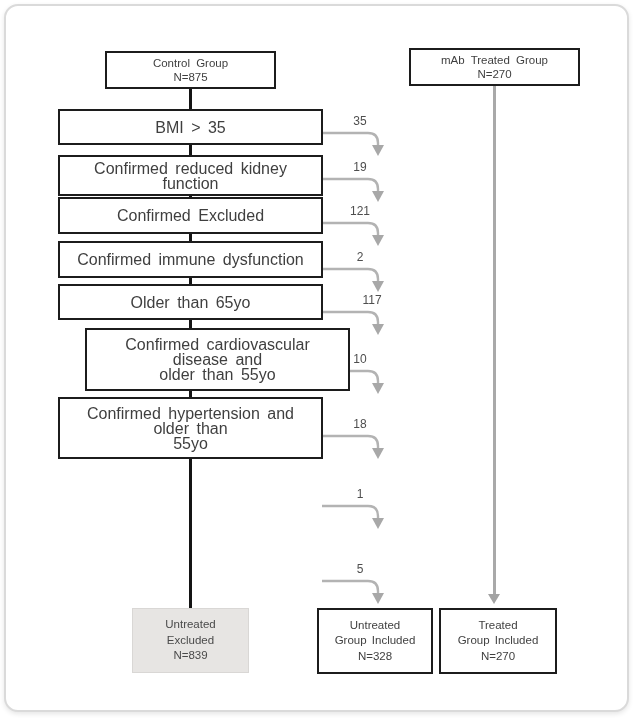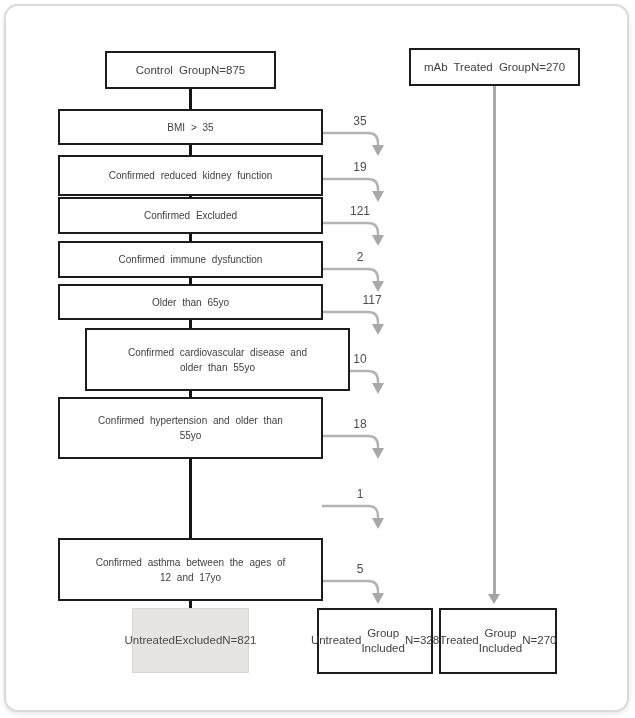--- a/index.html
+++ b/index.html
@@ -19,29 +19,29 @@
   .vline.black{left:183px;top:82px;width:3px;height:521px;background:#141414;}
   .vline.gray{left:487px;top:79px;width:3px;height:509px;background:#a9a9a9;}
   .tri-down{
     position:absolute;left:482px;top:588px;width:0;height:0;z-index:0;
     border-left:6px solid transparent;border-right:6px solid transparent;
     border-top:10px solid #a3a3a3;
   }
   
   .box{
     position:absolute;z-index:2;box-sizing:border-box;background:#ffffff;
-    border:2px solid #1c1c1c;display:flex;
+    border:2px solid #1c1c1c;display:flex;flex-direction:column;
     align-items:center;justify-content:center;text-align:center;
     color:#3f3f3f;
   }
   .box span{display:block;}
   .top{width:171px;height:38px;font-size:11.5px;line-height:14px;word-spacing:3px;}
   .box.control{left:99px;top:45px;}
   .box.mab{left:403px;top:42px;}
-  .ex{left:52px;width:265px;font-size:10px;line-height:15px;word-spacing:3px;align-items:center;}
+  .ex{left:52px;width:265px;font-size:16px;line-height:15px;word-spacing:3px;align-items:center;}
   .ex .ex-label{white-space:pre-line;padding:0 14px;}
   .ex1{top:103px;height:36px;}
   .ex2{top:149px;height:41px;}
   .ex3{top:191px;height:37px;}
   .ex4{top:235px;height:37px;}
   .ex5{top:278px;height:36px;}
   .ex6{top:322px;height:63px;margin-left:27px;}
   .ex7{top:391px;height:62px;}
   .ex8{top:458px;height:64px;}
   .ex9{top:532px;height:63px;}
@@ -103,24 +103,20 @@
     <span class="ex-label">Older than 65yo</span>
   </div>
   <div class="box ex ex6">
     <span class="ex-label">Confirmed cardiovascular disease and
 older than 55yo</span>
   </div>
   <div class="box ex ex7">
     <span class="ex-label">Confirmed hypertension and older than
 55yo</span>
   </div>
-  <div class="box ex ex9">
-    <span class="ex-label">Confirmed asthma between the ages of
-12 and 17yo</span>
-  </div>
 
   <div class="num num1">35</div>
   <div class="num num2">19</div>
   <div class="num num3">121</div>
   <div class="num num4">2</div>
   <div class="num num5">117</div>
   <div class="num num6">10</div>
   <div class="num num7">18</div>
   <div class="num num8">1</div>
   <div class="num num9">5</div>
@@ -158,21 +154,21 @@
       <polygon points="50,16 62,16 56,27"></polygon>
     </svg>
   <svg class="arrow ar9" viewBox="0 0 64 32">
       <path d="M0,4 H46 Q56,4 56,14 V17"></path>
       <polygon points="50,16 62,16 56,27"></polygon>
     </svg>
 
   <div class="box outcome excluded">
     <span>Untreated</span>
     <span>Excluded</span>
-    <span>N=821</span>
+    <span>N=839</span>
   </div>
   <div class="box outcome untreated-inc">
     <span>Untreated</span>
     <span>Group Included</span>
     <span>N=328</span>
   </div>
   <div class="box outcome treated-inc">
     <span>Treated</span>
     <span>Group Included</span>
     <span>N=270</span>

